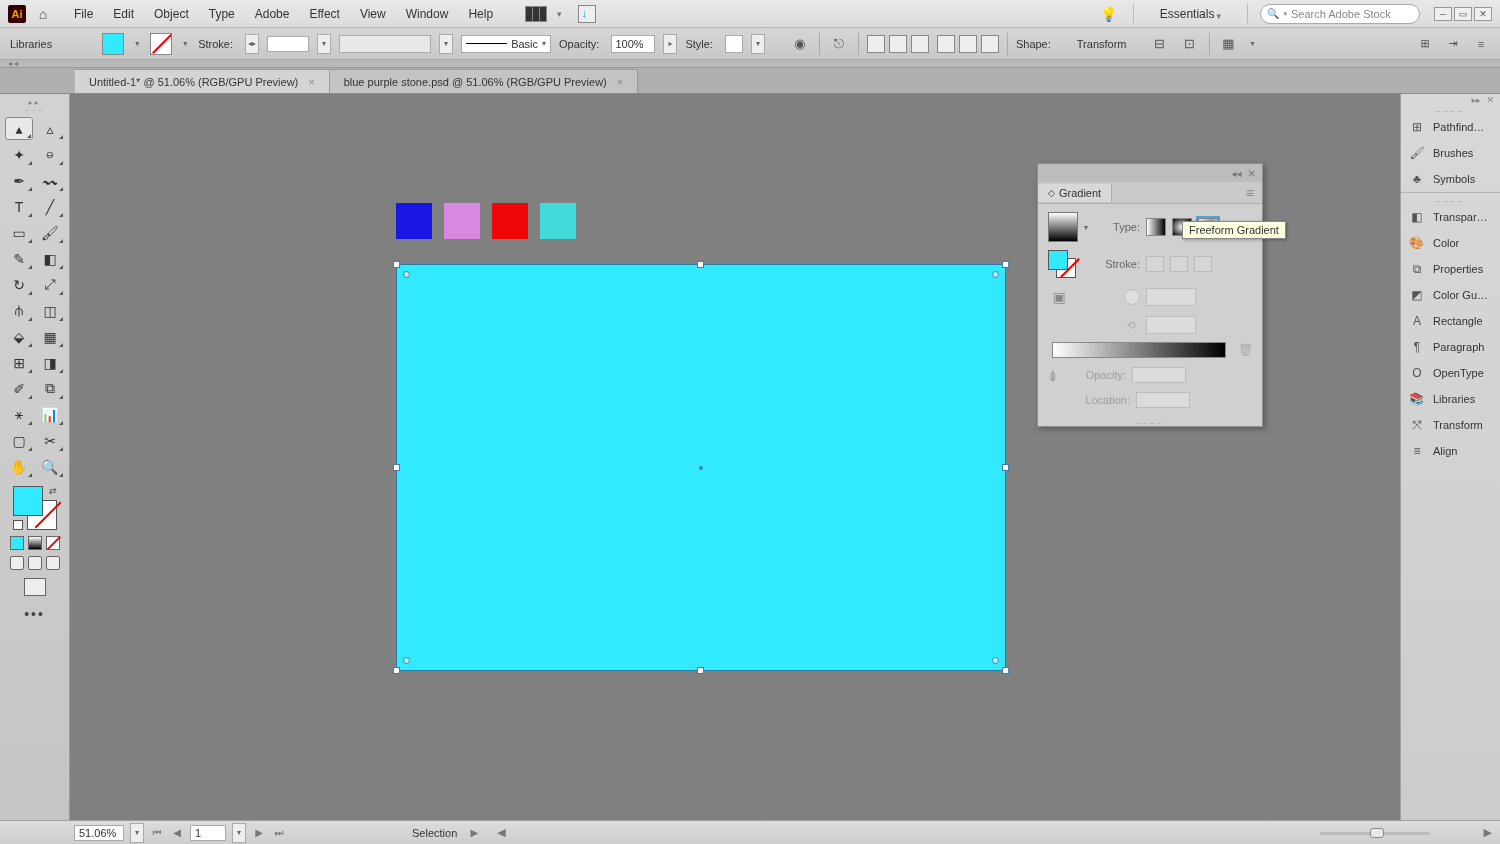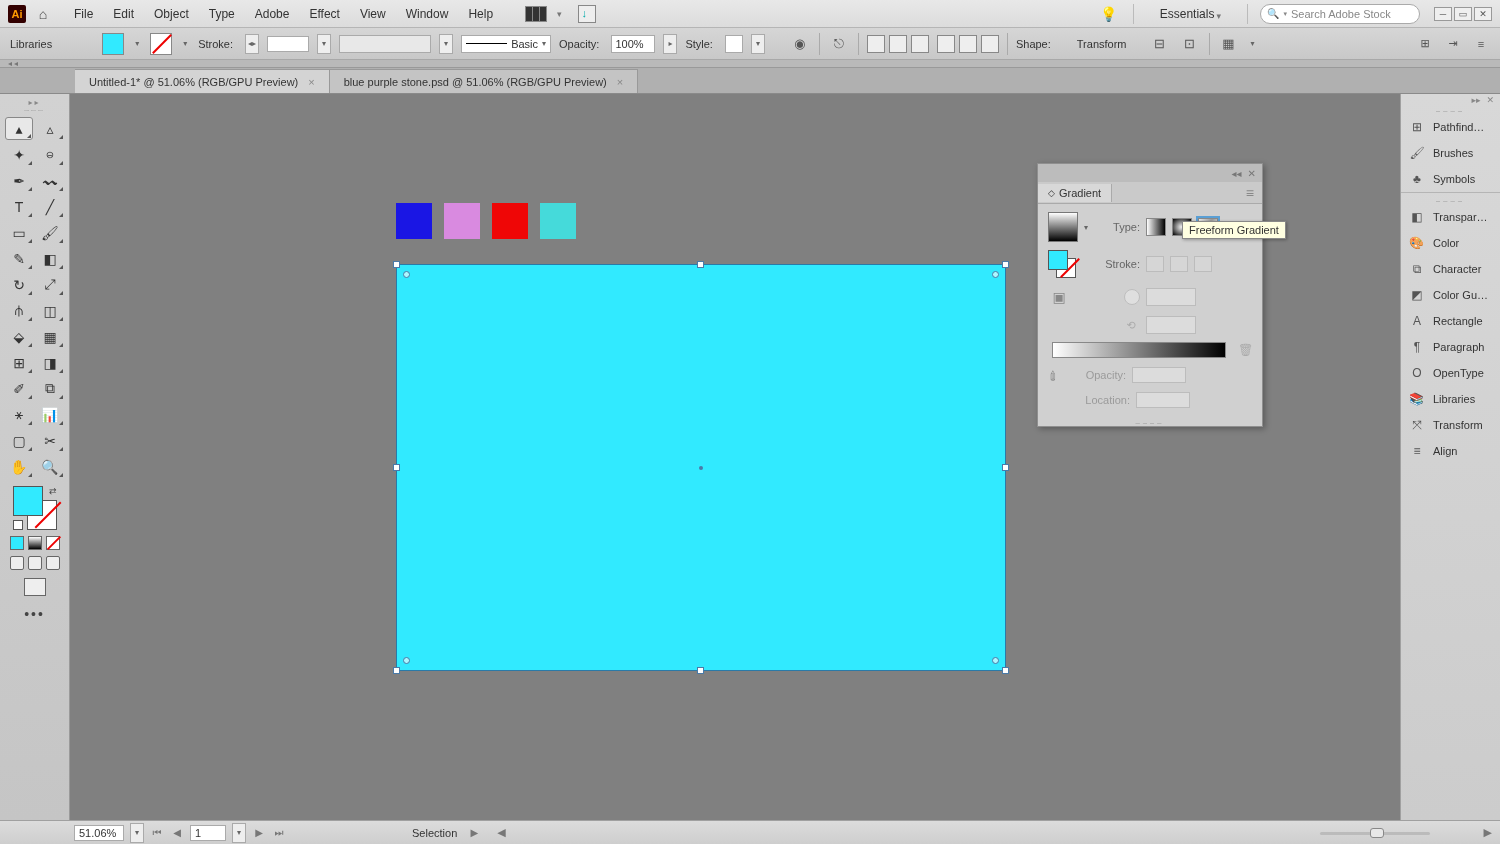--- a/index.html
+++ b/index.html
@@ -361,21 +361,21 @@
   <div class="panel-item">
       <span class="ico">◧</span>
       <span>Transpar…</span>
     </div>
   <div class="panel-item">
       <span class="ico">🎨</span>
       <span>Color</span>
     </div>
   <div class="panel-item">
       <span class="ico">⧉</span>
-      <span>Character</span>
+      <span>Properties</span>
     </div>
   <div class="panel-item">
       <span class="ico">◩</span>
       <span>Color Gu…</span>
     </div>
   <div class="panel-item">
       <span class="ico">A</span>
       <span>Rectangle</span>
     </div>
   <div class="panel-item">

